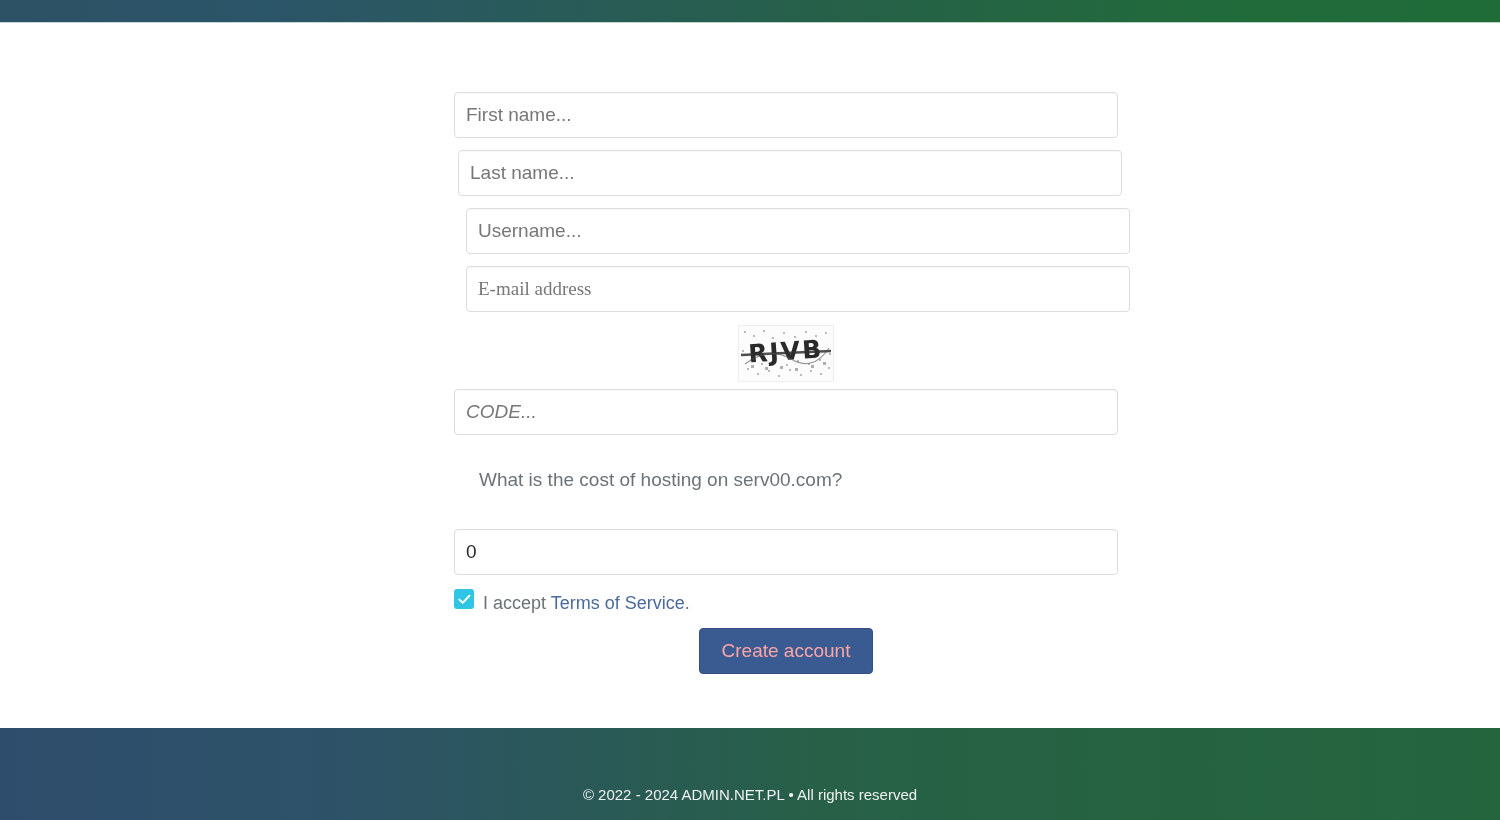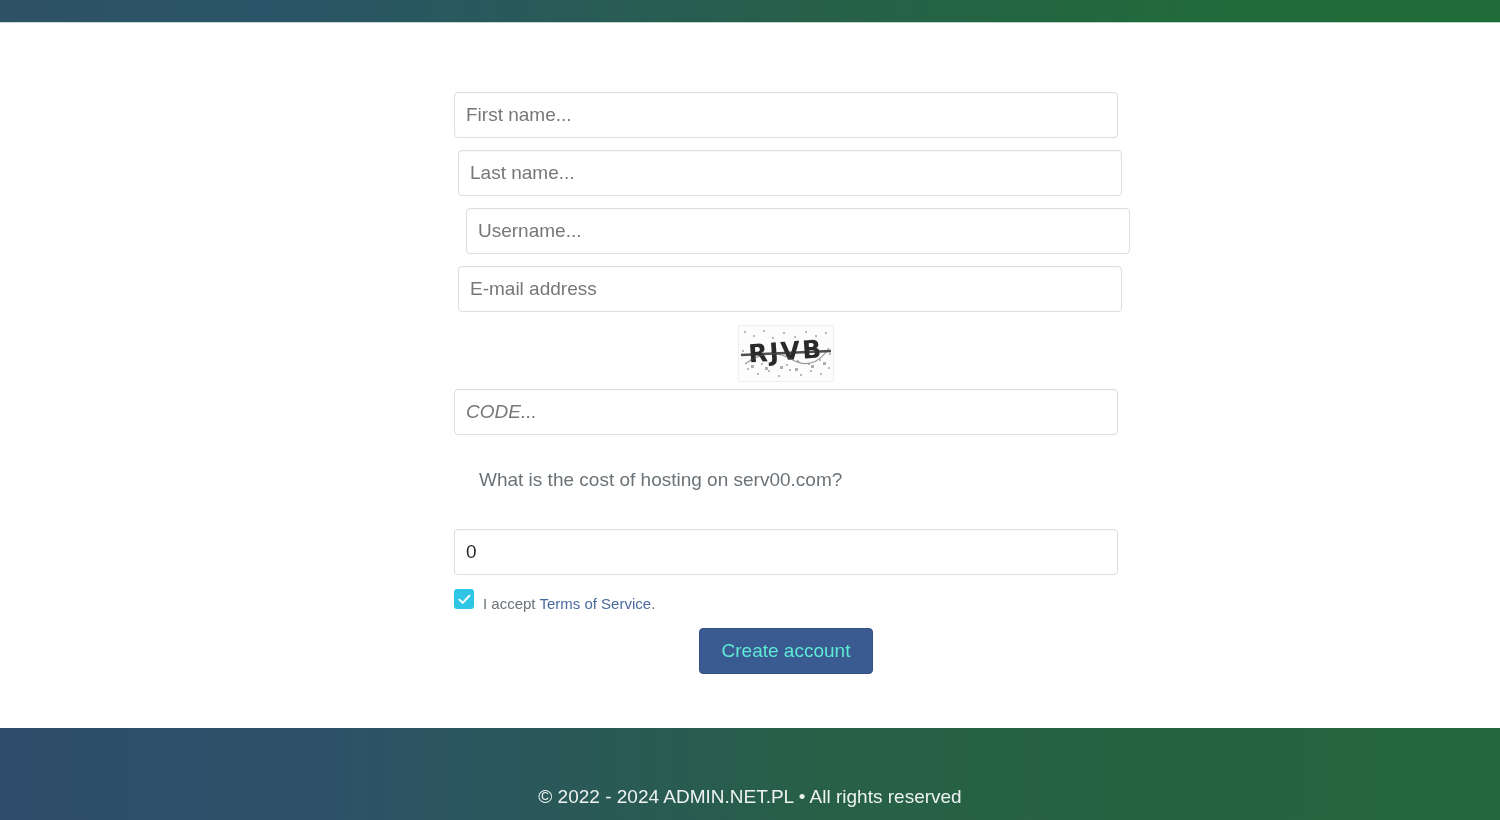--- a/index.html
+++ b/index.html
@@ -67,21 +67,21 @@
     box-shadow: 0 1px 1px rgba(0,0,0,0.025) inset;
   }
   .field::placeholder {
     color: #777777;
     opacity: 1;
   }
 
   .field-first  { position: absolute; top: 69px;  left: 0; }
   .field-last   { position: absolute; top: 127px; left: 4px; }
   .field-user   { position: absolute; top: 185px; left: 0; margin-left: 12px; }
-  .field-email  { position: absolute; top: 243px; left: 4px; }
+  .field-email  { position: absolute; top: 243px; left: 12px; font-family: Liberation Serif, serif; }
   .field-code   { position: absolute; top: 366px; left: 0; font-style: italic; }
   .field-answer { position: absolute; top: 506px; left: 0; }
 
   
   .captcha {
     position: absolute;
     top: 302px;
     left: 284px;
     width: 94px;
     height: 55px;
@@ -119,21 +119,21 @@
     background: #2ec6e4;
     display: inline-flex;
     align-items: center;
     justify-content: center;
     flex: none;
     cursor: pointer;
   }
   .tos-check svg { display: block; }
   .terms-text {
     margin-left: 9px;
-    font-size: 15px;
+    font-size: 18px;
     color: #6b7378;
     font-family: "Liberation Sans", sans-serif;
     white-space: nowrap;
     margin-top: 8px;
   }
   .terms-link {
     color: #4a6a9d;
     text-decoration: none;
     cursor: pointer;
   }
@@ -144,21 +144,21 @@
     top: 605px;
     left: 0;
     width: 664px;
     text-align: center;
   }
   .submit-btn {
     display: inline-block;
     background: #3a5a92;
     border: 1px solid #344f80;
     border-radius: 4px;
-    color: #5eead4;
+    color: #fca5a5;
     font-family: "Liberation Sans", sans-serif;
     font-size: 19px;
     padding: 12px 22px 13px 22px;
     cursor: pointer;
     line-height: 1;
   }
 
   
   .footer {
     position: absolute;
@@ -168,21 +168,21 @@
     height: 92px;
     background: linear-gradient(90deg, #2e4d6c 0%, #2d5268 22%, #276047 55%, #256340 78%, #24653e 100%);
   }
   .footer-text {
     position: absolute;
     left: 0;
     top: 58px;
     width: 1500px;
     text-align: center;
     color: #eef2f1;
-    font-size: 19px;
+    font-size: 15px;
     font-family: "Liberation Sans", sans-serif;
   }
 </style>
 </head>
 <body>
 
 <div class="topbar"></div>
 <div class="topbar-underline"></div>
 
 <div class="page">

